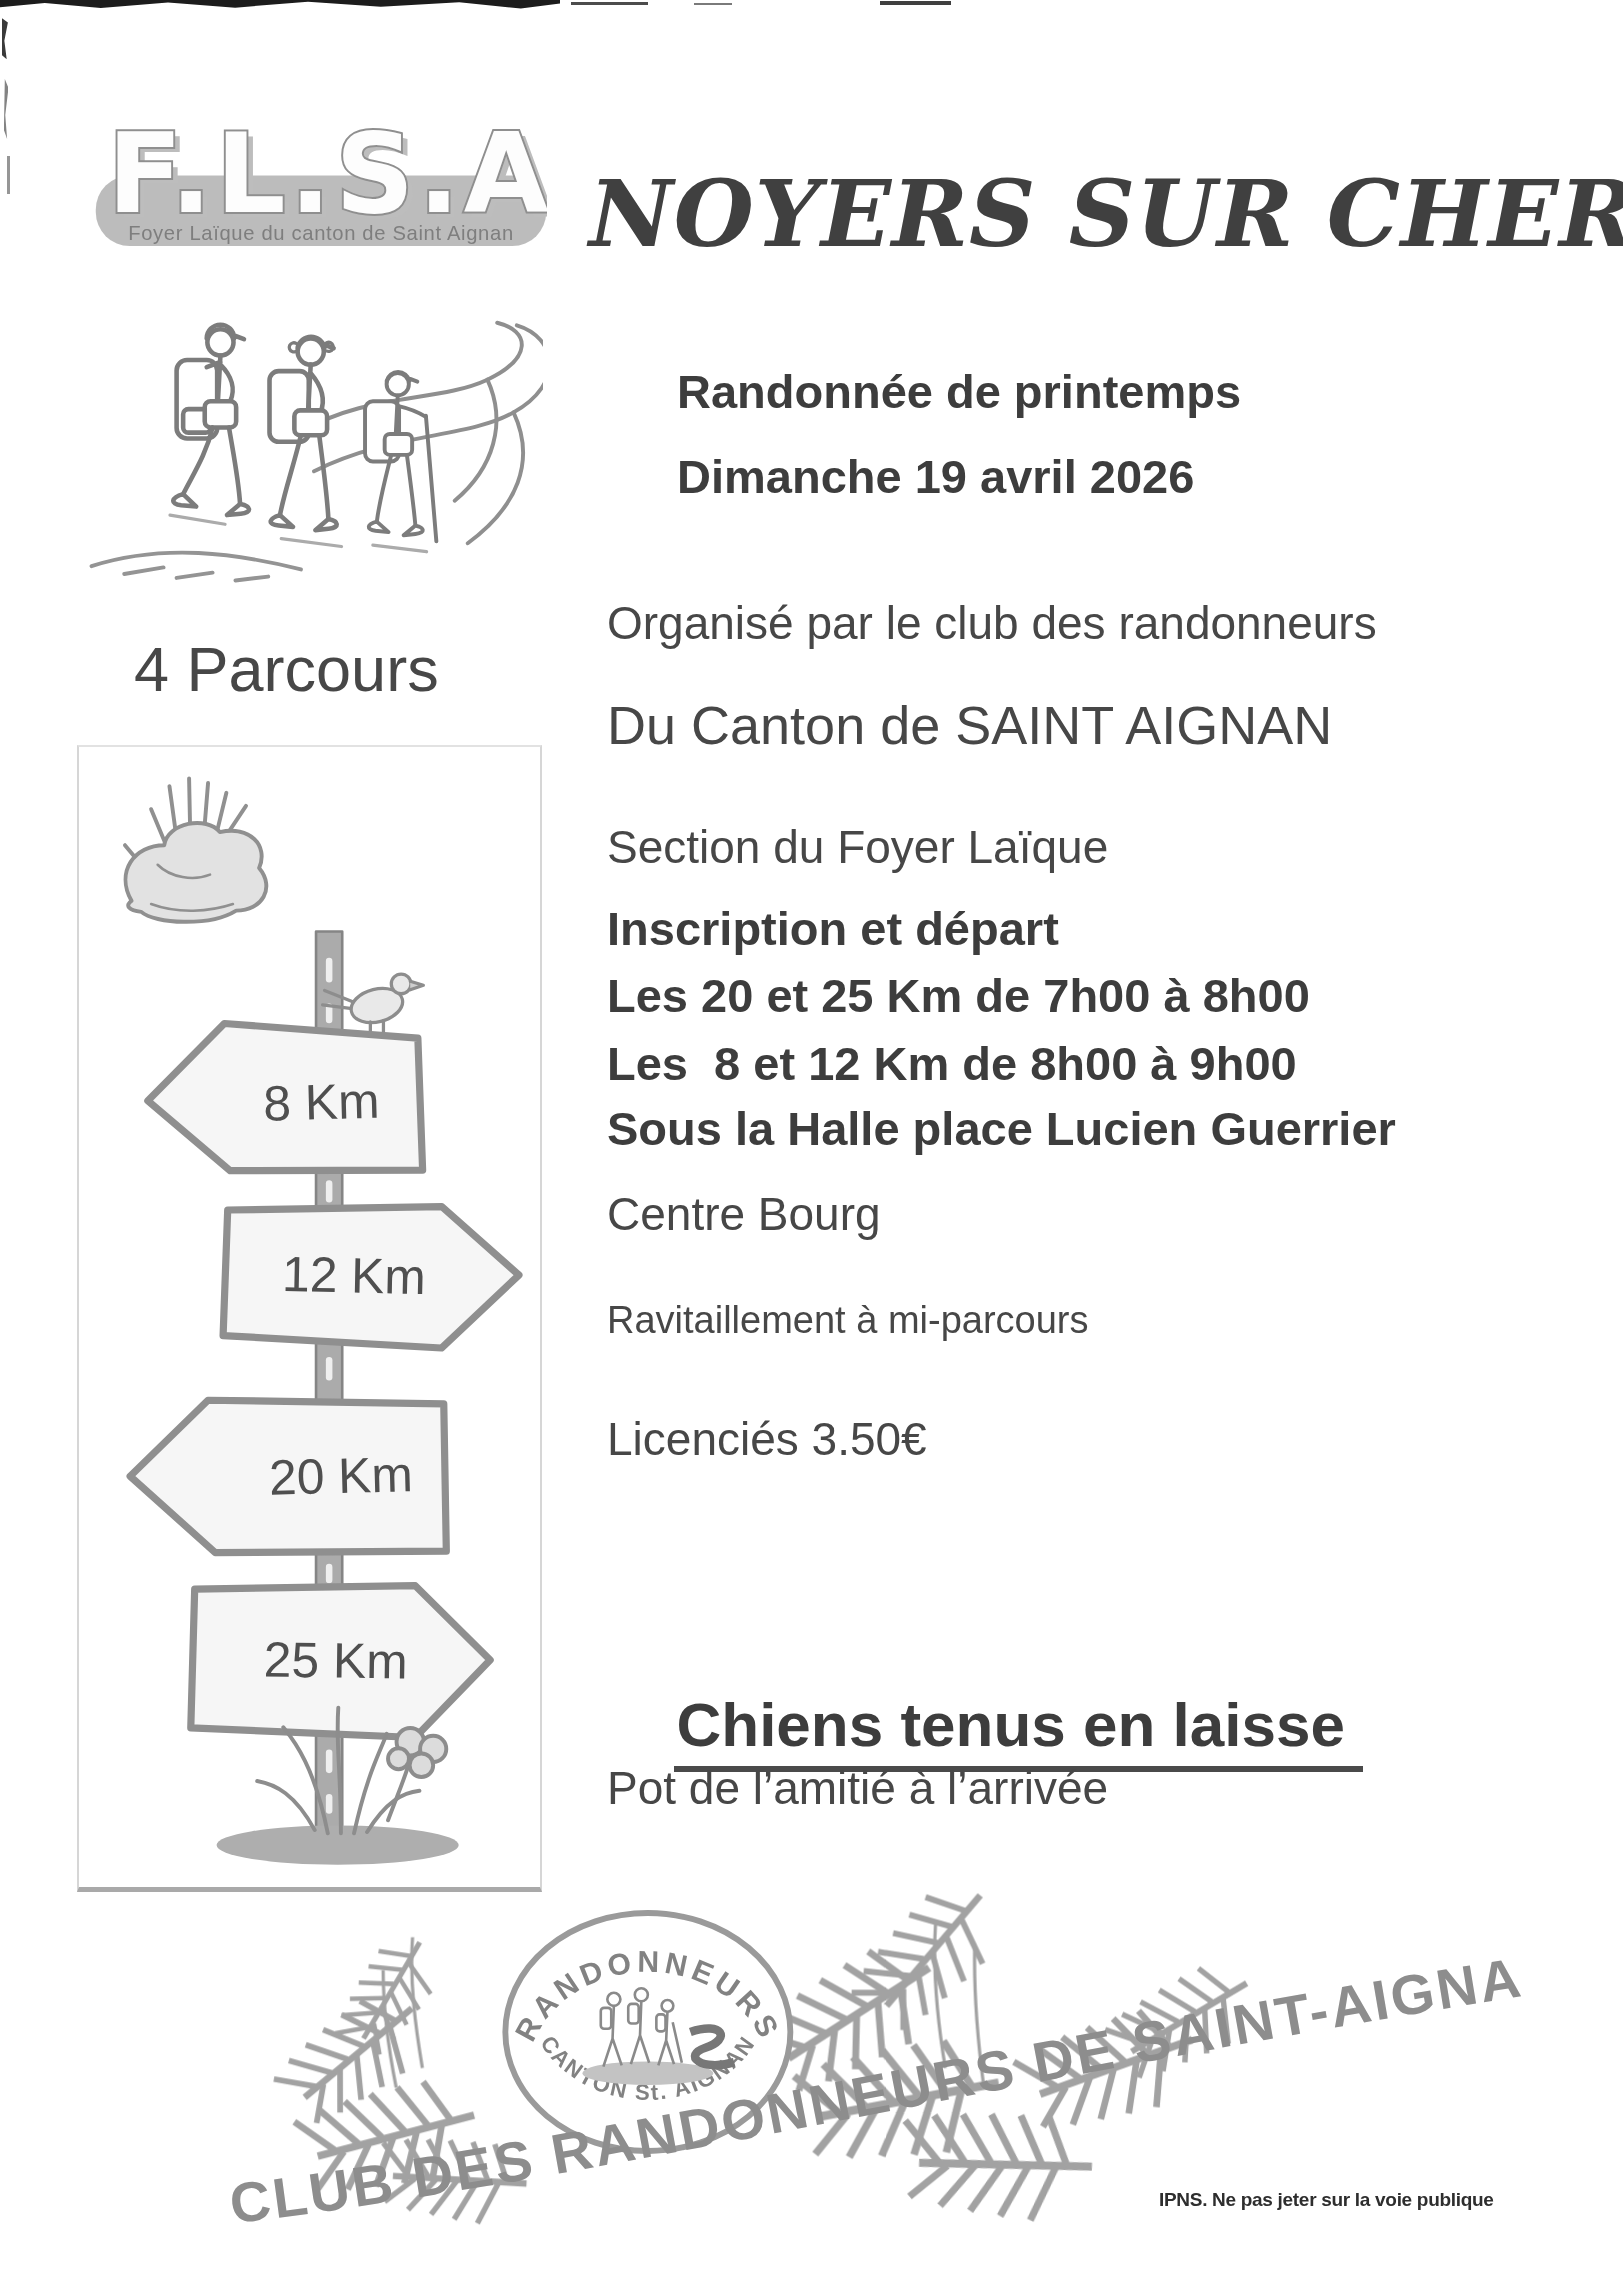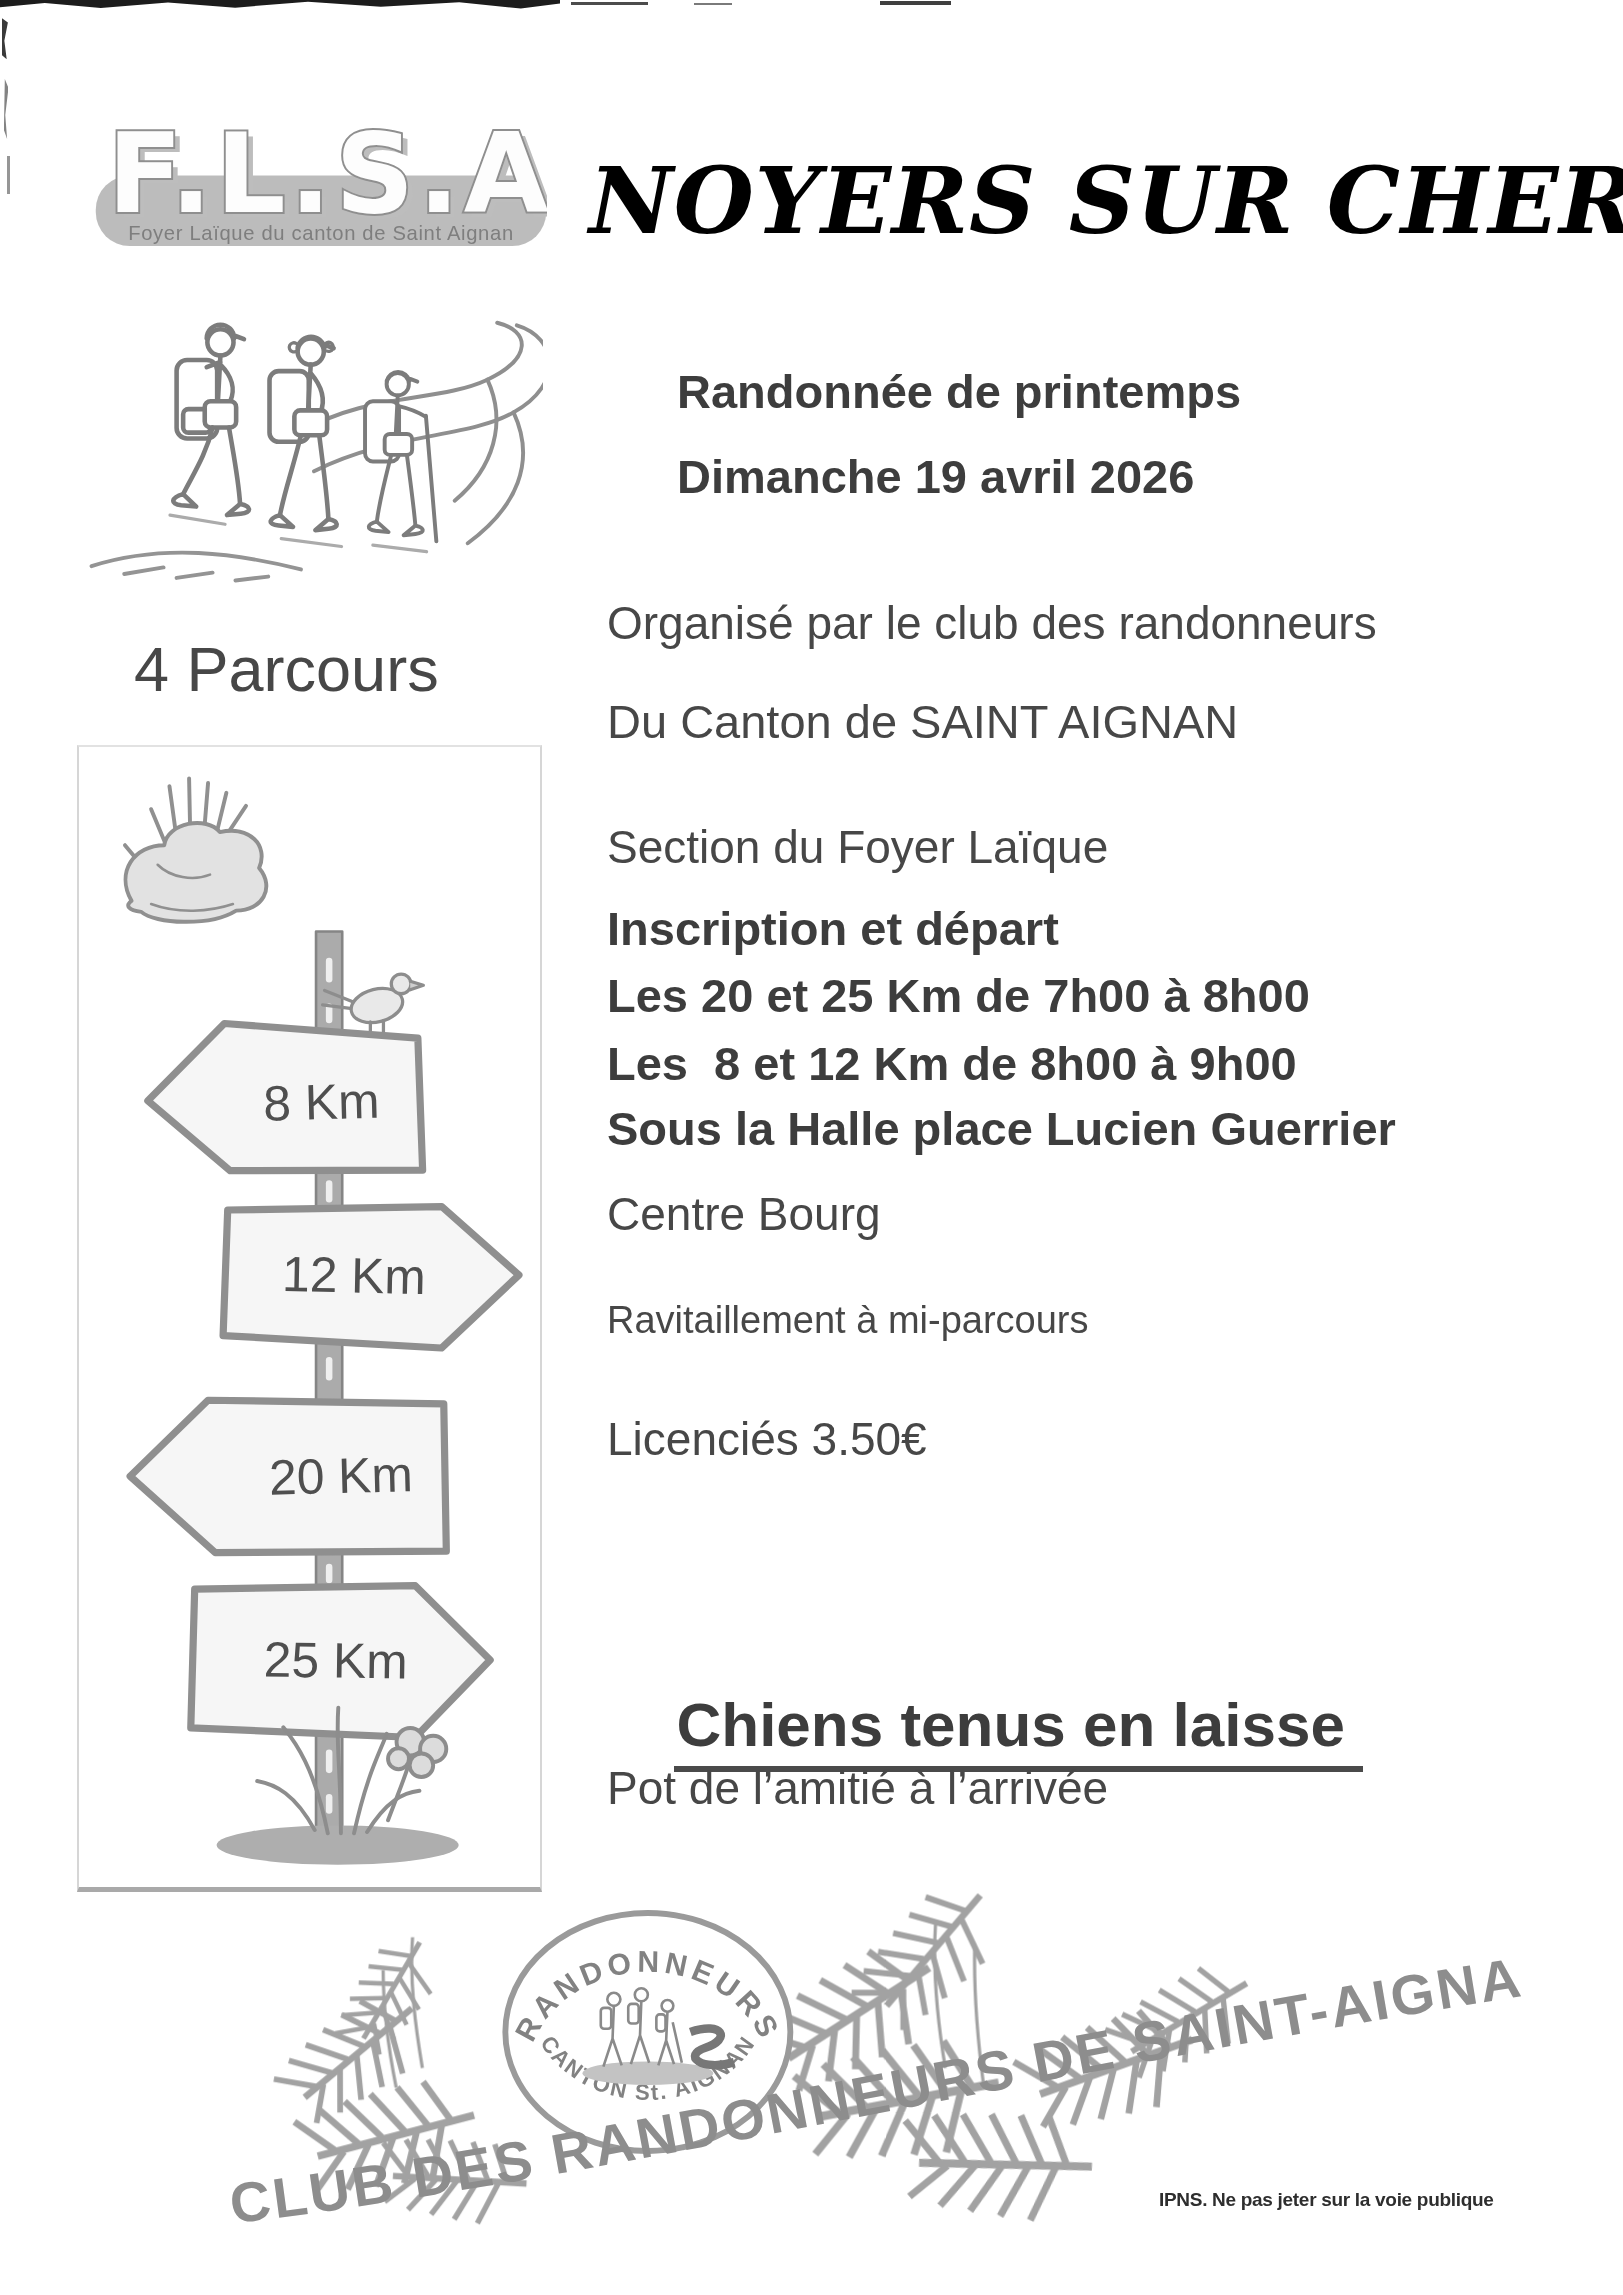--- a/index.html
+++ b/index.html
@@ -1,20 +1,20 @@
 <!DOCTYPE html>
 <html style="font-size:10.5px"><head>
 <meta charset="utf-8">
 <style>
   html,body{margin:0;padding:0;background:#ffffff;}
   .page{position:relative;width:1623px;height:2295px;background:#ffffff;overflow:hidden;
         font-family:"Liberation Sans",sans-serif;color:#474747;}
   .t{position:absolute;white-space:pre-wrap;line-height:1.05;color:#474747;}
   .b{font-weight:bold;color:#3d3d3d;}
-  .title{font-family:"DejaVu Serif",serif;font-style:italic;font-weight:bold;color:#000000;white-space:nowrap;}
+  .title{font-family:"DejaVu Serif",serif;font-style:italic;font-weight:bold;color:#404040;white-space:nowrap;margin-top:13px;}
   .frame{position:absolute;left:77px;top:745px;width:461px;height:1140px;
          border:2px solid #d6d6d6;border-bottom:5.9px solid #a9a9a9;border-top-color:#e2e2e2;}
   .underlined{border-bottom:6.5px solid #4a4a4a;padding:0 18.3px 6.5px 2.6px;}
   svg{display:block;}
   .artifact{position:absolute;background:#1c1c1c;}
 </style>
 </head>
 <body>
 
 <div class="page">
@@ -137,21 +137,21 @@
         <circle cx="523" cy="1556" r="18" fill="#dcdcdc"></circle>
         <circle cx="488" cy="1546" r="16" fill="#dcdcdc"></circle>
       </g>
     </svg>
   </div>
 
   <div class="t b" style="left:677px;top:367px;font-size:47px;">Randonnée de printemps</div>
   <div class="t b" style="left:677px;top:452px;font-size:47px;">Dimanche 19 avril 2026</div>
 
   <div class="t" style="left:607px;top:599px;font-size:46px;">Organisé par le club des randonneurs</div>
-  <div class="t" style="left:607px;top:697px;font-size:47px;">Du Canton de SAINT AIGNAN</div>
+  <div class="t" style="left:607px;top:697px;font-size:54px;">Du Canton de SAINT AIGNAN</div>
   <div class="t" style="left:607px;top:823px;font-size:46px;">Section du Foyer Laïque</div>
 
   <div class="t b" style="left:607px;top:904px;font-size:47px;">Inscription et départ</div>
   <div class="t b" style="left:607px;top:971px;font-size:47px;">Les 20 et 25 Km de 7h00 à 8h00</div>
   <div class="t b" style="left:607px;top:1039px;font-size:47px;">Les  8 et 12 Km de 8h00 à 9h00</div>
   <div class="t b" style="left:607px;top:1104px;font-size:47px;">Sous la Halle place Lucien Guerrier</div>
 
   <div class="t" style="left:607px;top:1190px;font-size:46px;">Centre Bourg</div>
   <div class="t" style="left:607px;top:1301px;font-size:38px;">Ravitaillement à mi-parcours</div>
   <div class="t" style="left:607px;top:1415px;font-size:46px;">Licenciés 3.50€</div>

